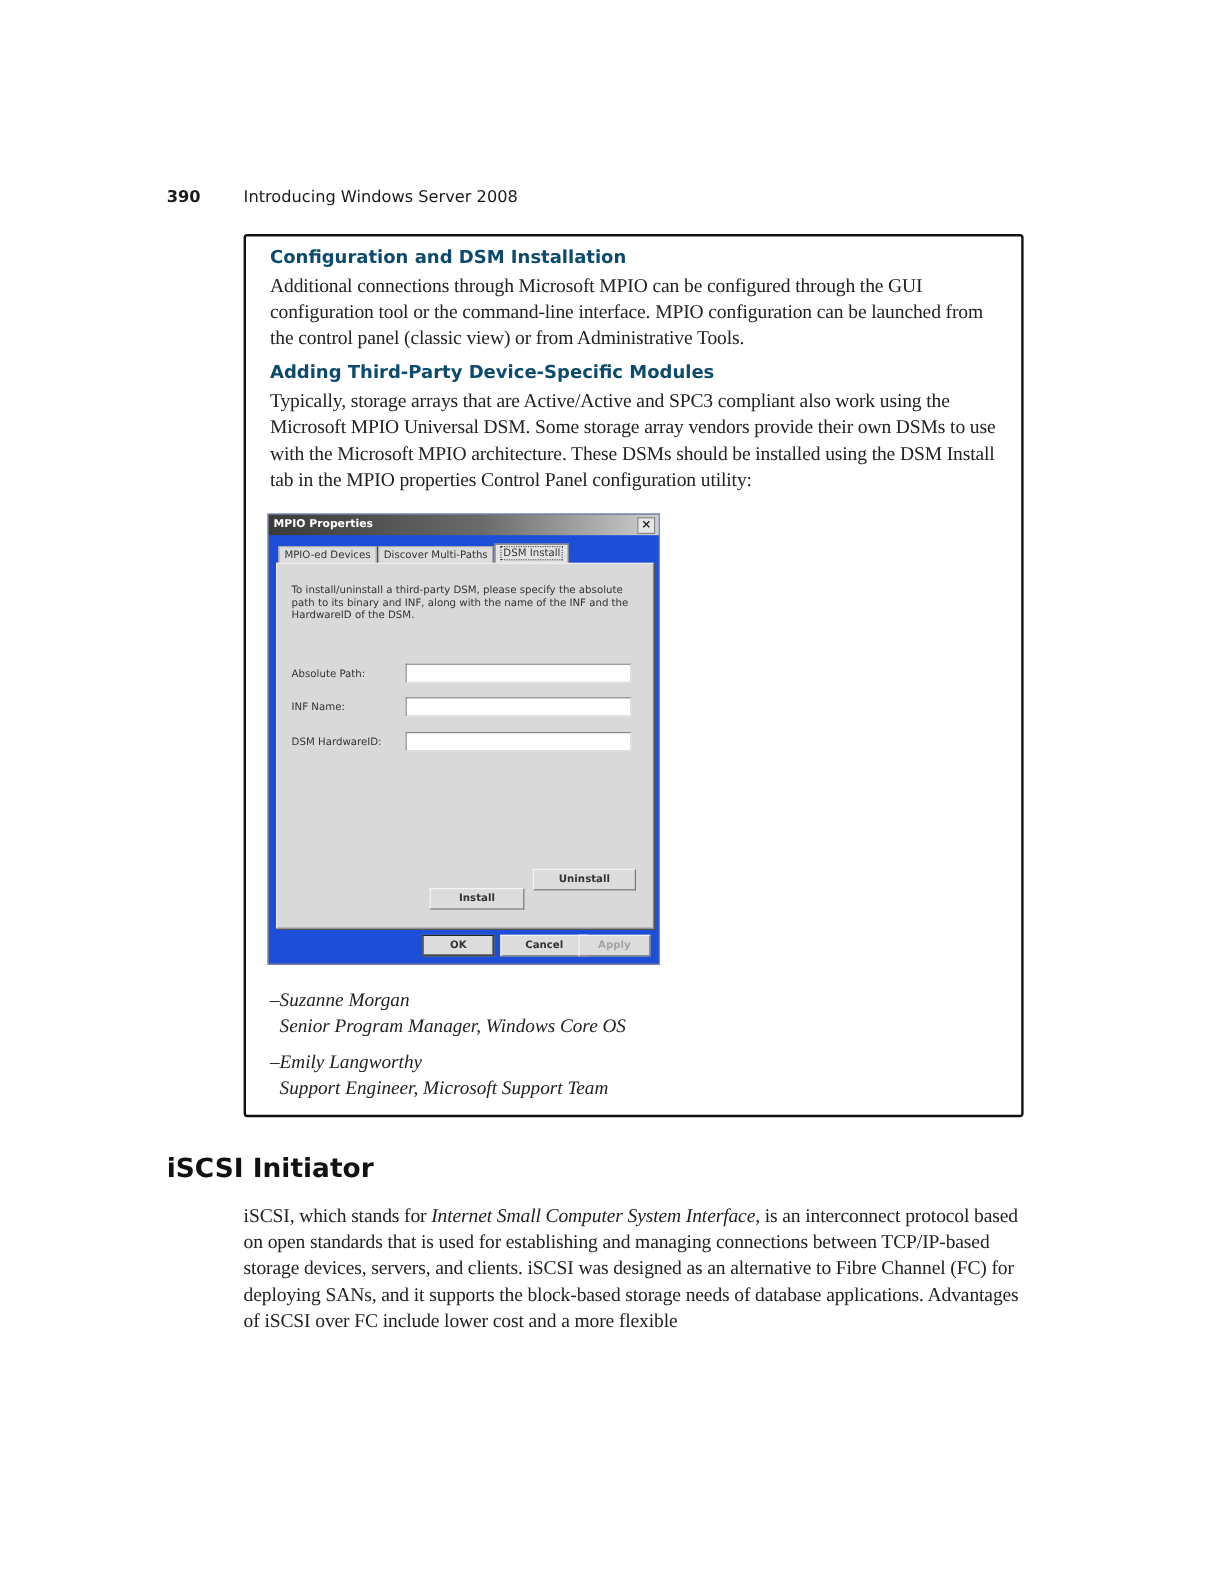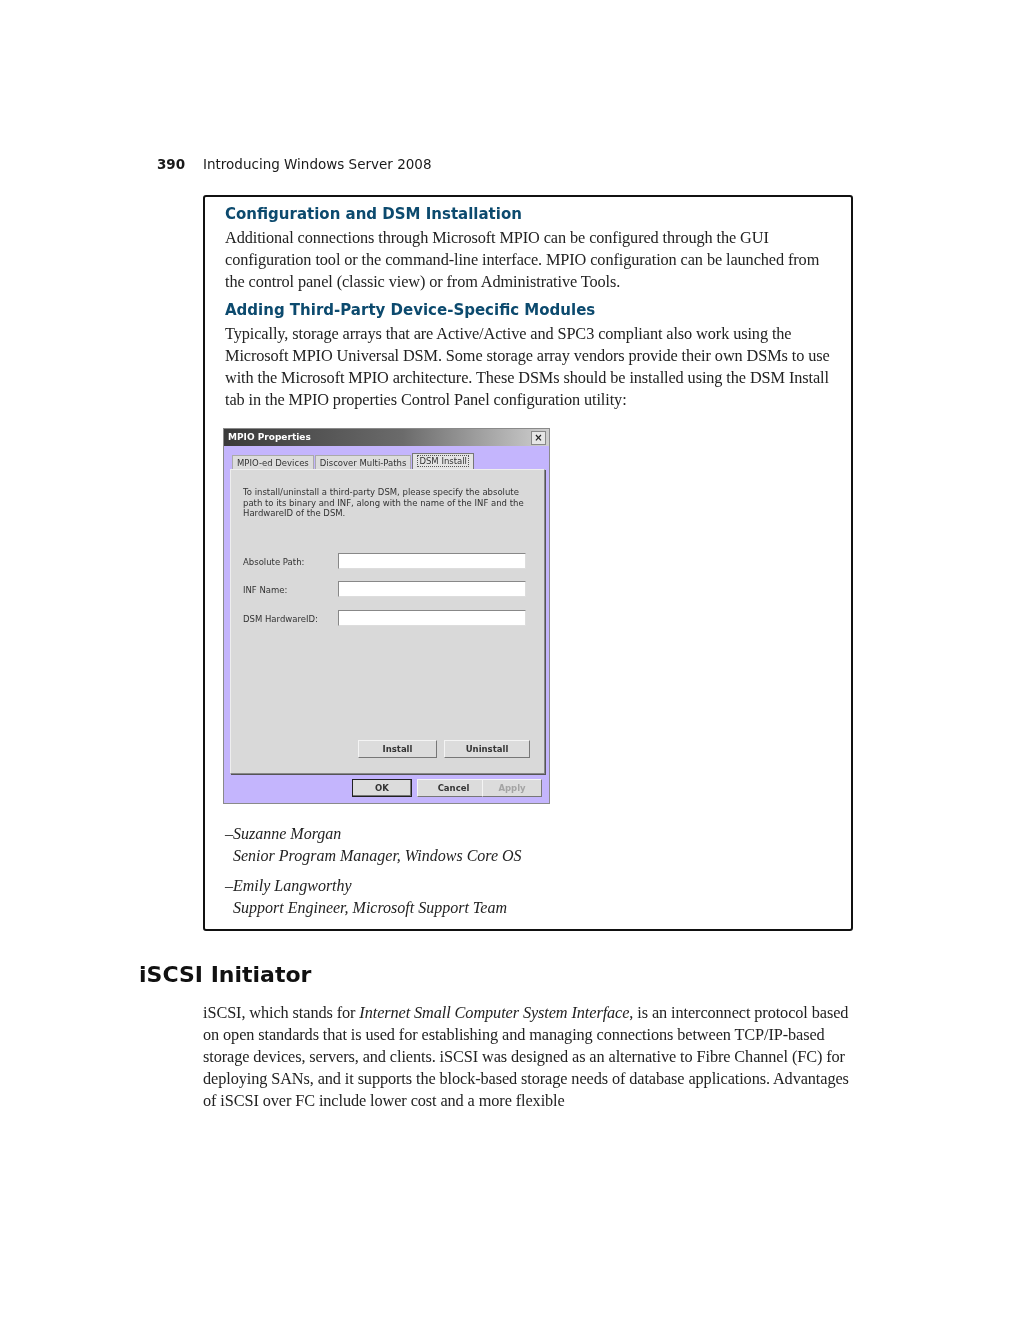--- a/index.html
+++ b/index.html
@@ -1,37 +1,37 @@
 <!DOCTYPE html>
 <html><head>
 <meta charset="utf-8">
 <style>
   html, body { margin: 0; padding: 0; background: #ffffff; }
   body { width: 1024px; height: 1325px; position: relative; overflow: hidden; color: #1a1a1a; }
   .sans { font-family: "DejaVu Sans", "Liberation Sans", sans-serif; }
   .serif { font-family: "Liberation Serif", "DejaVu Serif", serif; }
 
   .running-head { position: absolute; top: 156px; left: 139px; font-size: 13.5px; }
-  .running-head .pagenum { font-weight: bold; display: inline-block; width: 64px; text-align: center; }
+  .running-head .pagenum { font-weight: bold; display: inline-block; width: 64px; }
 
   .sidebar-box { position: absolute; left: 203px; top: 195px; width: 650px; height: 736px;
     border: 2.5px solid #111; border-radius: 3px; box-sizing: border-box; }
   .sb-inner { position: absolute; left: 20px; right: 18px; top: 0; }
   .sb-h { font-size: 15px; margin: 0; line-height: 20px; color: #0c4a6e; }
   .sb-p { font-size: 16.3px; line-height: 22px; margin: 0; color: #222; letter-spacing: -0.1px; }
 
   .h1 { position: absolute; left: 139px; top: 962px; font-size: 22px; margin: 0; color: #111; }
   .body-p { position: absolute; left: 203px; top: 1002px; width: 650px; font-size: 16.3px; line-height: 22px; margin: 0; color: #222; letter-spacing: -0.1px; }
 
   .attr { font-style: italic; font-size: 16px; line-height: 22px; color: #222; }
   .attr .title { padding-left: 8px; }
 
   
   .dlg { position: absolute; left: 223px; top: 428px; width: 327px; height: 376px;
-    background: #c4b5fd; border: 1px solid #8a8a8a; box-sizing: border-box;
+    background: #1d4ed8; border: 1px solid #8a8a8a; box-sizing: border-box;
     font-family: "DejaVu Sans", "Liberation Sans", sans-serif; font-size: 8.5px; color: #333; }
   .dlg-title { height: 17px; background: linear-gradient(90deg, #3a3a3a 0%, #6b6b6b 55%, #cfcfcf 100%);
     color: #fff; font-weight: bold; font-size: 9px; line-height: 17px; padding-left: 4px; position: relative; }
   .dlg-close { position: absolute; right: 3px; top: 2px; width: 13px; height: 12px; background: #e6e6e6;
     border: 1px solid #888; color: #222; font-size: 10px; line-height: 11px; text-align: center; }
   .tabs { position: absolute; left: 8px; top: 24px; height: 16px; display: flex; }
   .tab { height: 14px; line-height: 14px; padding: 0 4px; border: 1px solid #aaa; border-bottom: none;
     background: #dcdcdc; margin-right: 1px; margin-top: 2px; white-space: nowrap; }
   .tab.active { margin-top: 0; height: 16px; background: #e4e4e4; border-color: #777; }
   .tab.active span { border: 1px dotted #555; padding: 0 1px; }
@@ -88,21 +88,21 @@
     <div class="field-label" style="top:87px;">Absolute Path:</div>
     <div class="field-input" style="top:83px;"></div>
 
     <div class="field-label" style="top:115px;">INF Name:</div>
     <div class="field-input" style="top:111px;"></div>
 
     <div class="field-label" style="top:144px;">DSM HardwareID:</div>
     <div class="field-input" style="top:140px;"></div>
 
     <div class="btn" style="left:127px; top:270px; width:79px;">Install</div>
-    <div class="btn" style="left:213px; top:270px; width:86px;">Uninstall</div>
+    <div class="btn" style="left:213px; top:254px; width:86px;">Uninstall</div>
   </div>
   <div class="btn default" style="left:128px; top:350px; width:60px;">OK</div>
   <div class="btn" style="left:193px; top:350px; width:73px;">Cancel</div>
   <div class="btn disabled" style="left:258px; top:350px; width:60px;">Apply</div>
 </div>
 
 <h2 class="h1 sans">iSCSI Initiator</h2>
 <p class="body-p serif"><span>iSCSI, which stands for </span><em>Internet Small Computer System Interface</em><span>, is an interconnect protocol based on open standards that is used for establishing and managing connections between TCP/IP-based storage devices, servers, and clients. iSCSI was designed as an alternative to Fibre Channel (FC) for deploying SANs, and it supports the block-based storage needs of database applications. Advantages of iSCSI over FC include lower cost and a more flexible</span></p>
 
 </body></html>

